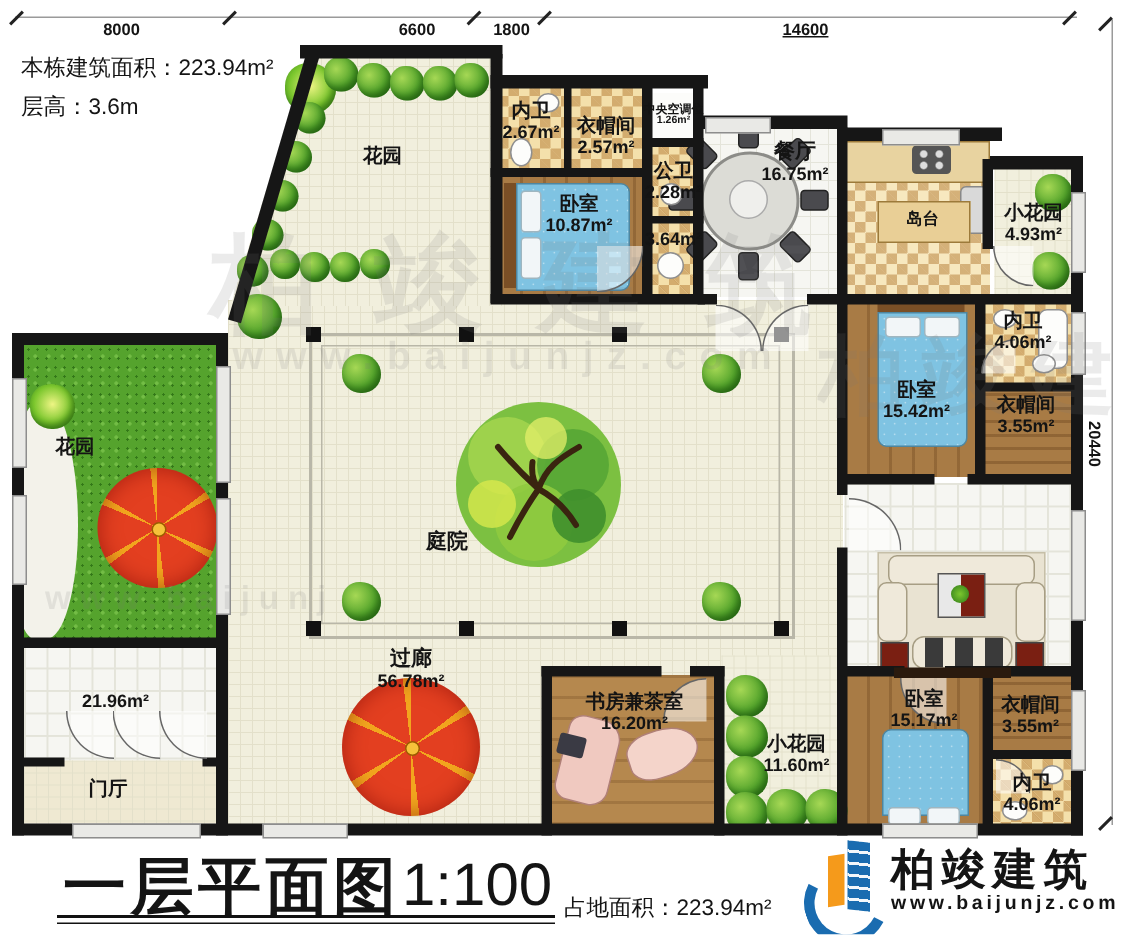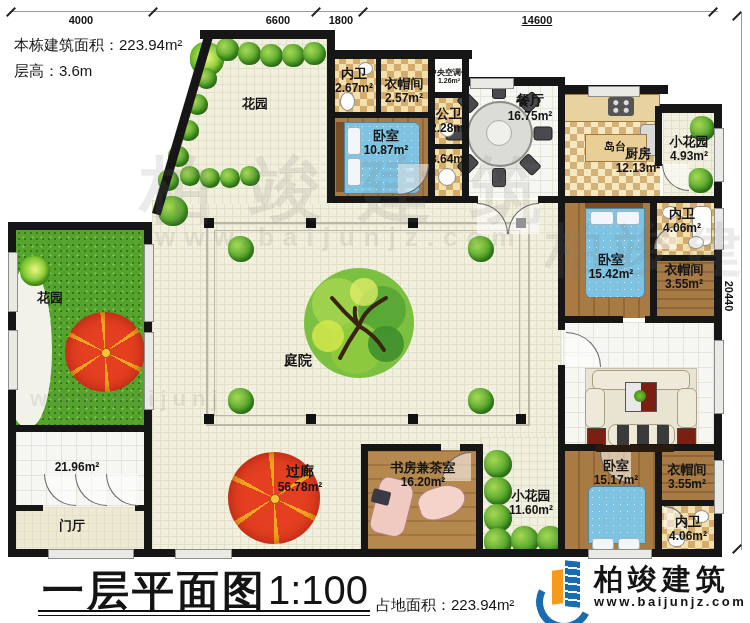--- a/index.html
+++ b/index.html
@@ -51,21 +51,21 @@
 <body>
 
 <div id="stage">
 
   <div class="dimline" style="left:10px;top:11px;width:708px;height:1px;"></div>
   <div class="tick" style="left:10px;top:6px;"></div>
   <div class="tick" style="left:152px;top:6px;"></div>
   <div class="tick" style="left:315px;top:6px;"></div>
   <div class="tick" style="left:362px;top:6px;"></div>
   <div class="tick" style="left:712px;top:6px;"></div>
-  <div class="dim" style="left:51px;top:14px;width:60px;">4000</div>
+  <div class="dim" style="left:51px;top:14px;width:60px;">8000</div>
   <div class="dim" style="left:248px;top:14px;width:60px;">6600</div>
   <div class="dim" style="left:316px;top:14px;width:50px;">1800</div>
   <div class="dim" style="left:507px;top:14px;width:60px;text-decoration:underline;">14600</div>
 
   <div class="dimline" style="left:741px;top:13px;width:1px;height:537px;"></div>
   <div class="tick" style="left:736px;top:10px;"></div>
   <div class="tick" style="left:736px;top:543px;"></div>
   <div class="dim" style="left:706px;top:290px;width:46px;transform:rotate(90deg);">20440</div>
 
   <div class="hdr" style="left:14px;top:36px;">本栋建筑面积：223.94m²</div>
@@ -290,30 +290,29 @@
 
   <div class="lbl" style="left:225px;top:96px;width:60px;"><span>花园</span><span class="ar"></span></div>
   <div class="lbl" style="left:330px;top:66px;width:48px;"><span>内卫</span><span class="ar">2.67m²</span></div>
   <div class="lbl" style="left:378px;top:76px;width:52px;"><span>衣帽间</span><span class="ar">2.57m²</span></div>
   <div class="lbl sm" style="left:428px;top:68px;width:42px;"><span>中央空调位</span><span class="ar">1.26m²</span></div>
   <div class="lbl" style="left:345px;top:128px;width:82px;"><span>卧室</span><span class="ar">10.87m²</span></div>
   <div class="lbl" style="left:428px;top:106px;width:42px;"><span>公卫</span><span class="ar">2.28m²</span></div>
   <div class="lbl" style="left:424px;top:152px;width:50px;"><span></span><span class="ar">3.64m²</span></div>
   <div class="lbl big" style="left:500px;top:92px;width:60px;"><span>餐厅</span><span class="ar">16.75m²</span></div>
   <div class="lbl" style="left:586px;top:140px;width:58px;font-size:11px;"><span>岛台</span></div>
-  <div class="lbl" style="left:600px;top:146px;width:76px;"><span>厨房</span><span class="ar">12.13m²</span></div>
   <div class="lbl" style="left:662px;top:134px;width:54px;"><span>小花园</span><span class="ar">4.93m²</span></div>
   <div class="lbl" style="left:655px;top:206px;width:54px;"><span>内卫</span><span class="ar">4.06m²</span></div>
   <div class="lbl" style="left:575px;top:252px;width:72px;"><span>卧室</span><span class="ar">15.42m²</span></div>
   <div class="lbl" style="left:653px;top:262px;width:62px;"><span>衣帽间</span><span class="ar">3.55m²</span></div>
   <div class="lbl" style="left:22px;top:290px;width:56px;"><span>花园</span><span class="ar"></span></div>
   <div class="lbl" style="left:42px;top:460px;width:70px;"><span></span><span class="ar">21.96m²</span></div>
   <div class="lbl" style="left:44px;top:518px;width:56px;"><span>门厅</span><span class="ar"></span></div>
   <div class="lbl big" style="left:268px;top:352px;width:60px;"><span>庭院</span><span class="ar"></span></div>
-  <div class="lbl big" style="left:268px;top:430px;width:64px;margin-top:33px;"><span>过廊</span><span class="ar">56.78m²</span></div>
+  <div class="lbl big" style="left:242px;top:430px;width:64px;"><span>过廊</span><span class="ar">56.78m²</span></div>
   <div class="lbl" style="left:374px;top:460px;width:98px;"><span>书房兼茶室</span><span class="ar">16.20m²</span></div>
   <div class="lbl" style="left:500px;top:488px;width:62px;"><span>小花园</span><span class="ar">11.60m²</span></div>
   <div class="lbl" style="left:580px;top:458px;width:72px;"><span>卧室</span><span class="ar">15.17m²</span></div>
   <div class="lbl" style="left:658px;top:462px;width:58px;"><span>衣帽间</span><span class="ar">3.55m²</span></div>
   <div class="lbl" style="left:662px;top:514px;width:52px;"><span>内卫</span><span class="ar">4.06m²</span></div>
 
   <div class="wm" style="left:140px;top:142px;font-size:72px;letter-spacing:38px;">柏竣建筑</div>
   <div class="wm" style="left:155px;top:222px;font-size:26px;letter-spacing:9px;">www.baijunjz.com</div>
   <div class="wm" style="left:545px;top:212px;font-size:58px;letter-spacing:12px;width:200px;overflow:hidden;">柏竣建筑</div>
   <div class="wm" style="left:30px;top:386px;font-size:22px;letter-spacing:6px;width:190px;overflow:hidden;">www.baijunjz.com</div>

